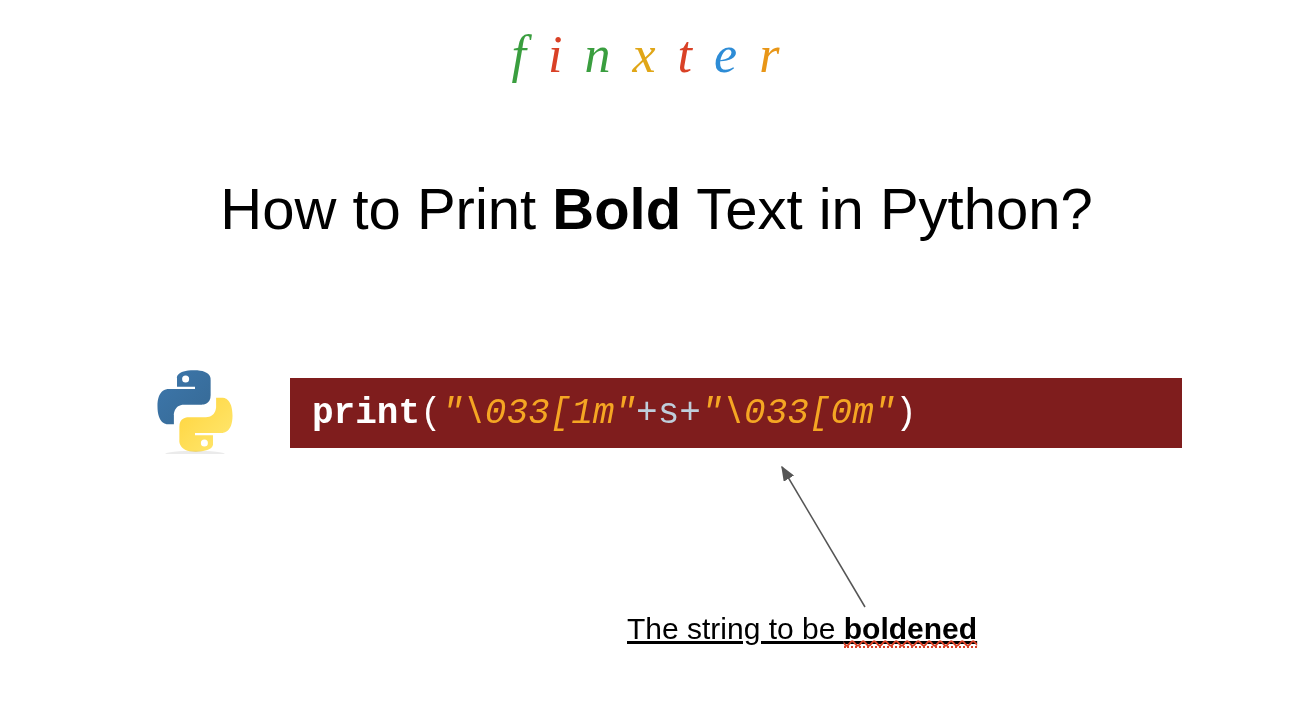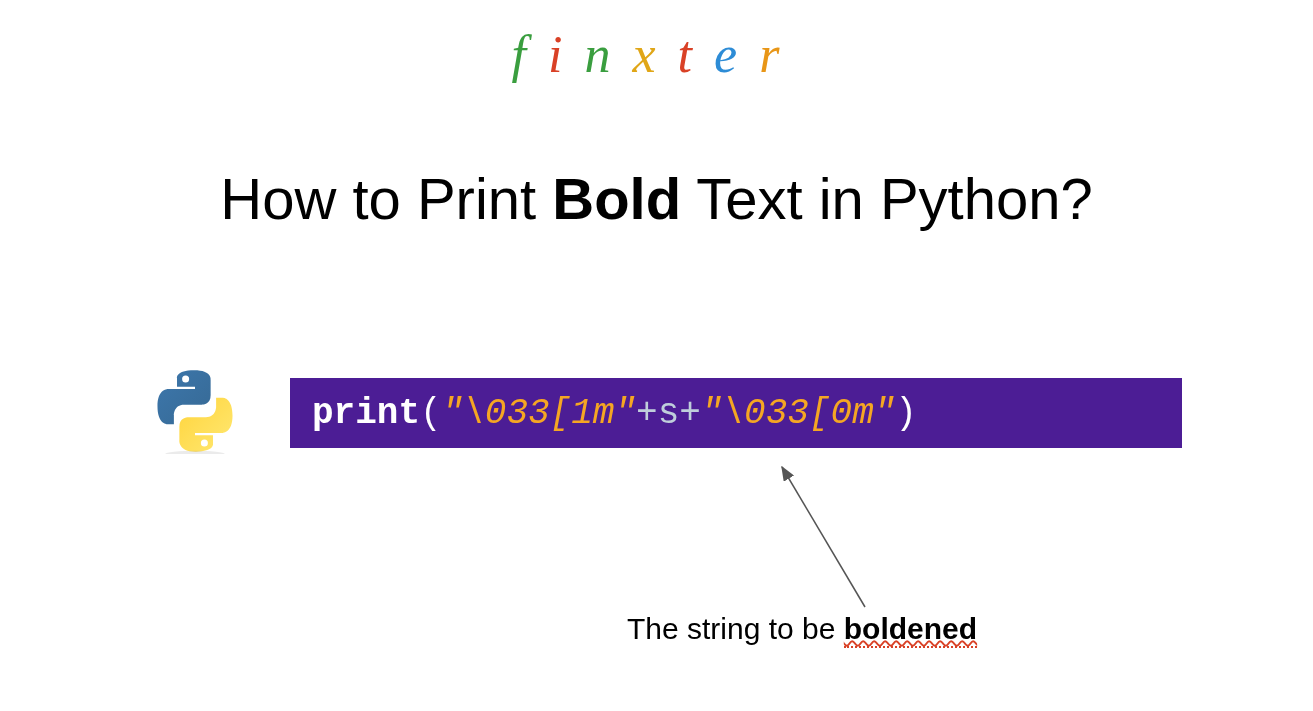--- a/index.html
+++ b/index.html
@@ -30,21 +30,21 @@
     }
     .logo-f { color: #3a9e3f; }
     .logo-i { color: #d94126; }
     .logo-n { color: #3a9e3f; }
     .logo-x { color: #e0a617; }
     .logo-t { color: #d94126; }
     .logo-e { color: #2d8cd6; }
     .logo-r { color: #e89617; }
     .title {
       position: absolute;
-      top: 165px;
+      top: 175px;
       left: 50%;
       transform: translateX(-50%);
       font-size: 58px;
       font-weight: 400;
       color: #000;
       white-space: nowrap;
     }
     .title .bold-word {
       font-weight: 700;
     }
@@ -54,21 +54,21 @@
       left: 152px;
       width: 86px;
       height: 86px;
     }
     .code-box {
       position: absolute;
       top: 378px;
       left: 290px;
       width: 892px;
       height: 70px;
-      background: #4c1d95;
+      background: #7f1d1d;
       display: flex;
       align-items: center;
       padding-left: 22px;
       font-family: "Courier New", Courier, monospace;
       font-size: 36px;
     }
     .code-box .kw {
       color: #ffffff;
       font-weight: bold;
     }
@@ -93,20 +93,21 @@
       height: 150px;
       pointer-events: none;
     }
     .annotation {
       position: absolute;
       top: 612px;
       left: 627px;
       font-size: 30px;
       color: #000;
       white-space: nowrap;
+      text-decoration: underline;
     }
     .annotation .bold-word {
       font-weight: 700;
       border-bottom: 2px dotted #d94126;
       padding-bottom: 1px;
     }
     .squiggle {
       text-decoration: underline wavy #d94126;
       text-decoration-thickness: 1.5px;
     }

